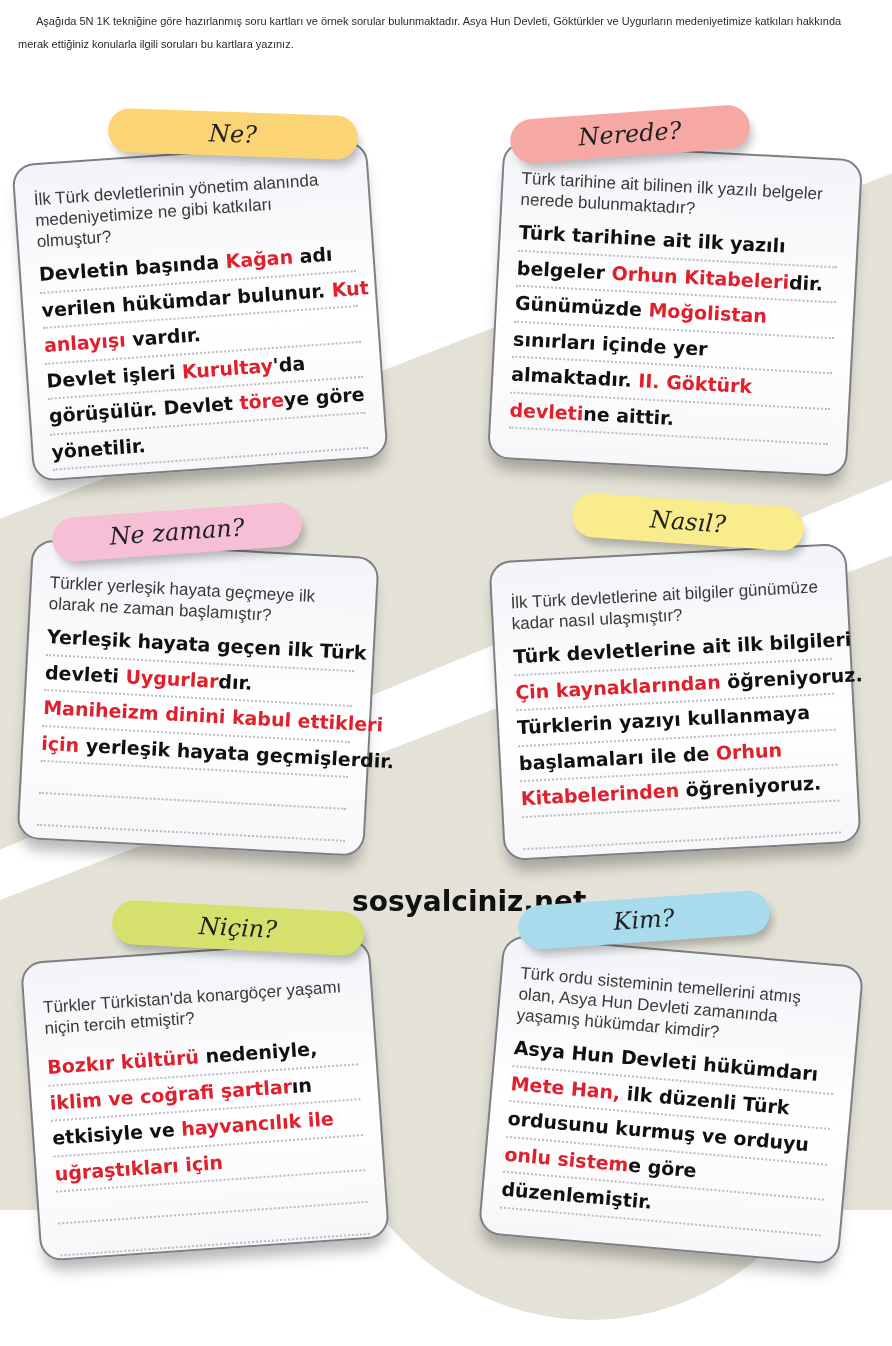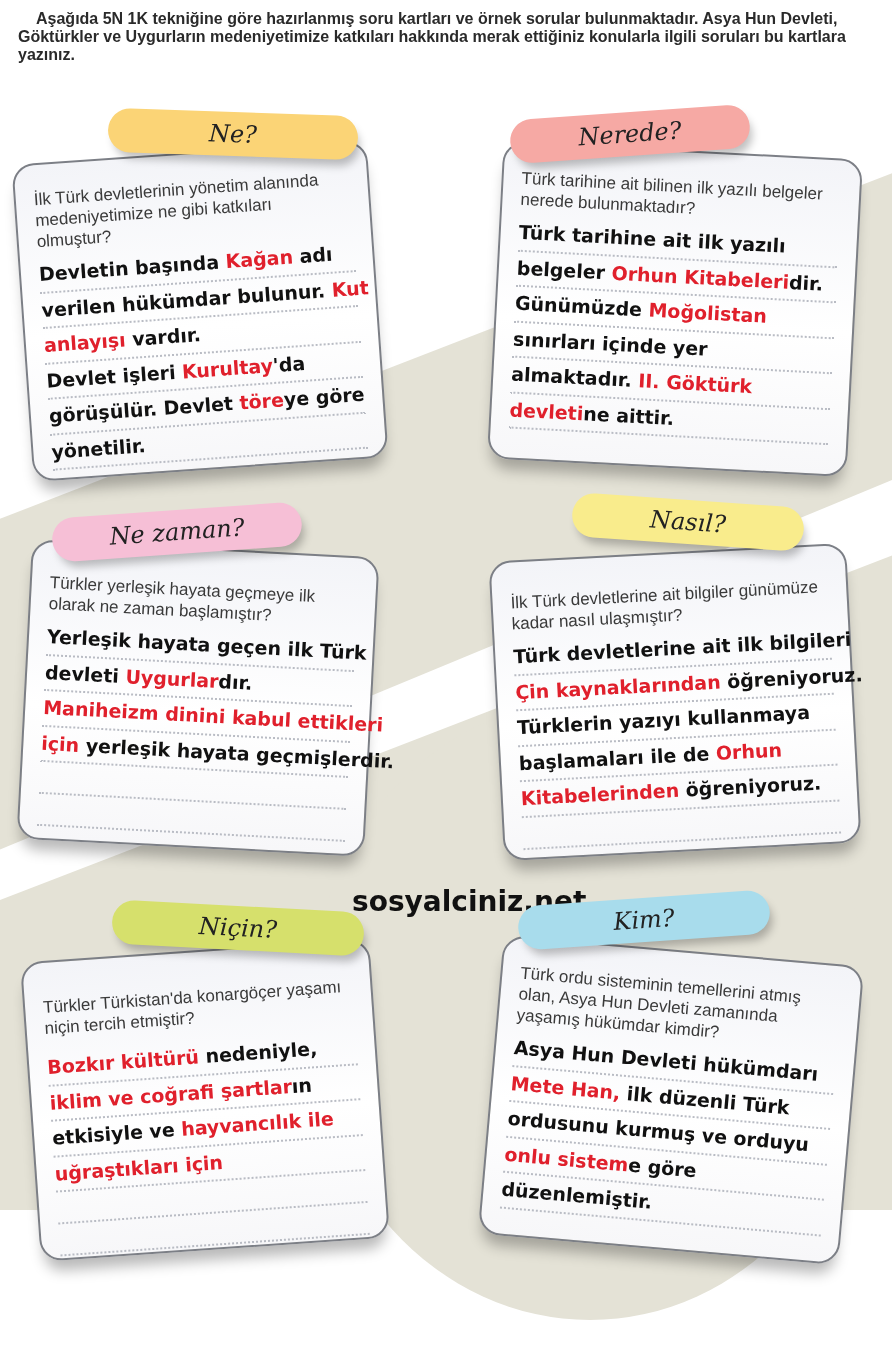--- a/index.html
+++ b/index.html
@@ -10,21 +10,21 @@
   }
   .bg-shape { position: absolute; background: #e4e2d6; }
   .bg-top { left: 0; top: 130px; width: 892px; height: 1080px;
     clip-path: polygon(0 36%, 100% 4%, 100% 100%, 0 100%); }
   .bg-stripe { left: 0; top: 480px; width: 892px; height: 420px; background:#ffffff;
     clip-path: polygon(100% 0, 100% 18%, 0 100%, 0 88%); }
   .bg-circle { left: 310px; top: 700px; width: 560px; height: 620px; border-radius: 50%; }
 
   .intro {
     position: absolute; left: 18px; top: 10px; width: 850px;
-    font-size: 16px; font-weight: bold; color: #2a2a2a; line-height: 18px;
+    font-size: 11px; font-weight: normal; color: #2a2a2a; line-height: 23px;
     text-indent: 18px;
   }
 
   .card {
     position: absolute; background: linear-gradient(180deg,#f3f4f8 0%,#ffffff 55%,#f7f7f9 100%);
     border: 2px solid #7c7f86; border-radius: 22px;
     box-shadow: 0 14px 14px -4px rgba(0,0,0,0.28);
     padding: 16px 18px 10px 18px; box-sizing: border-box;
   }
   .tag {

